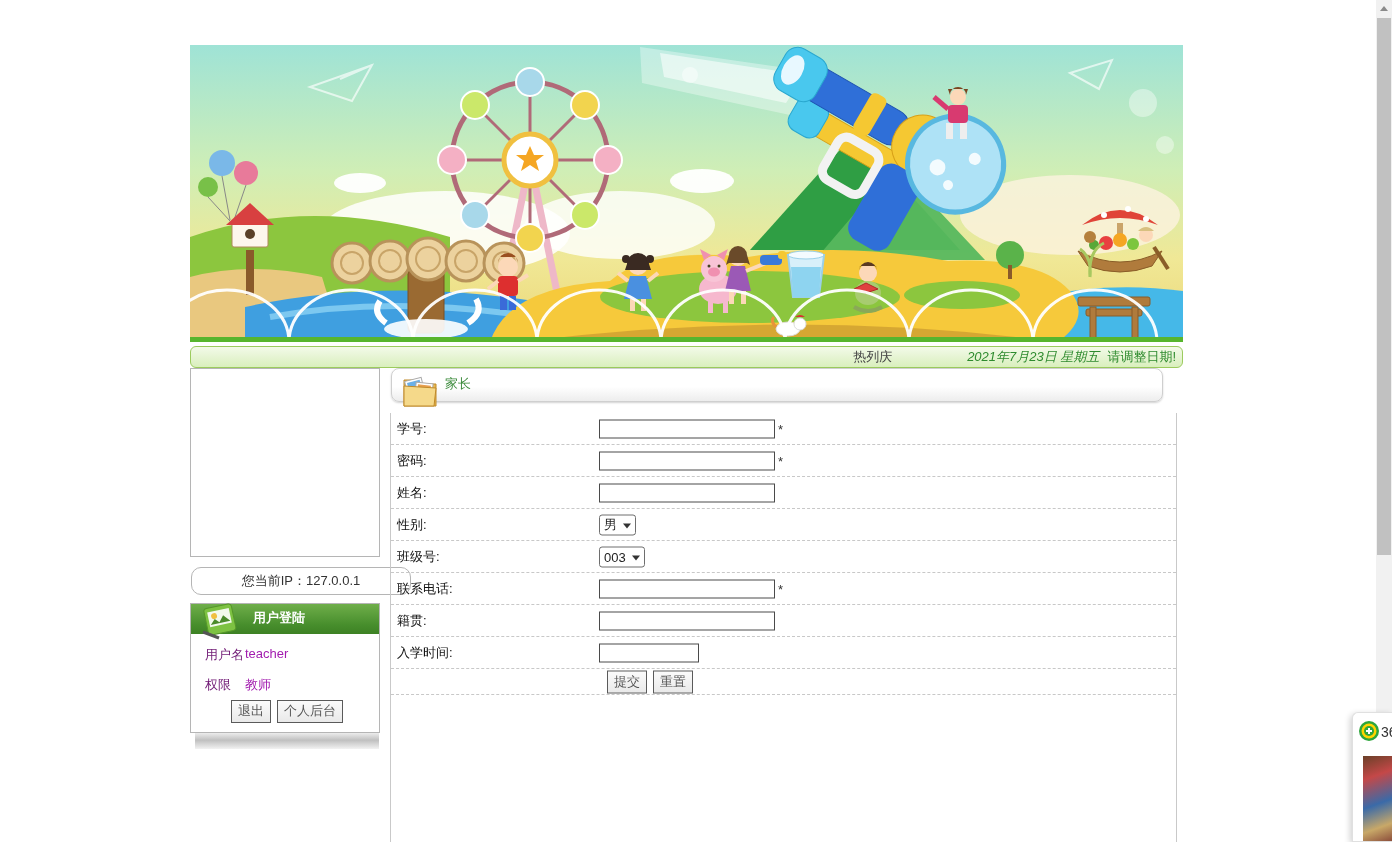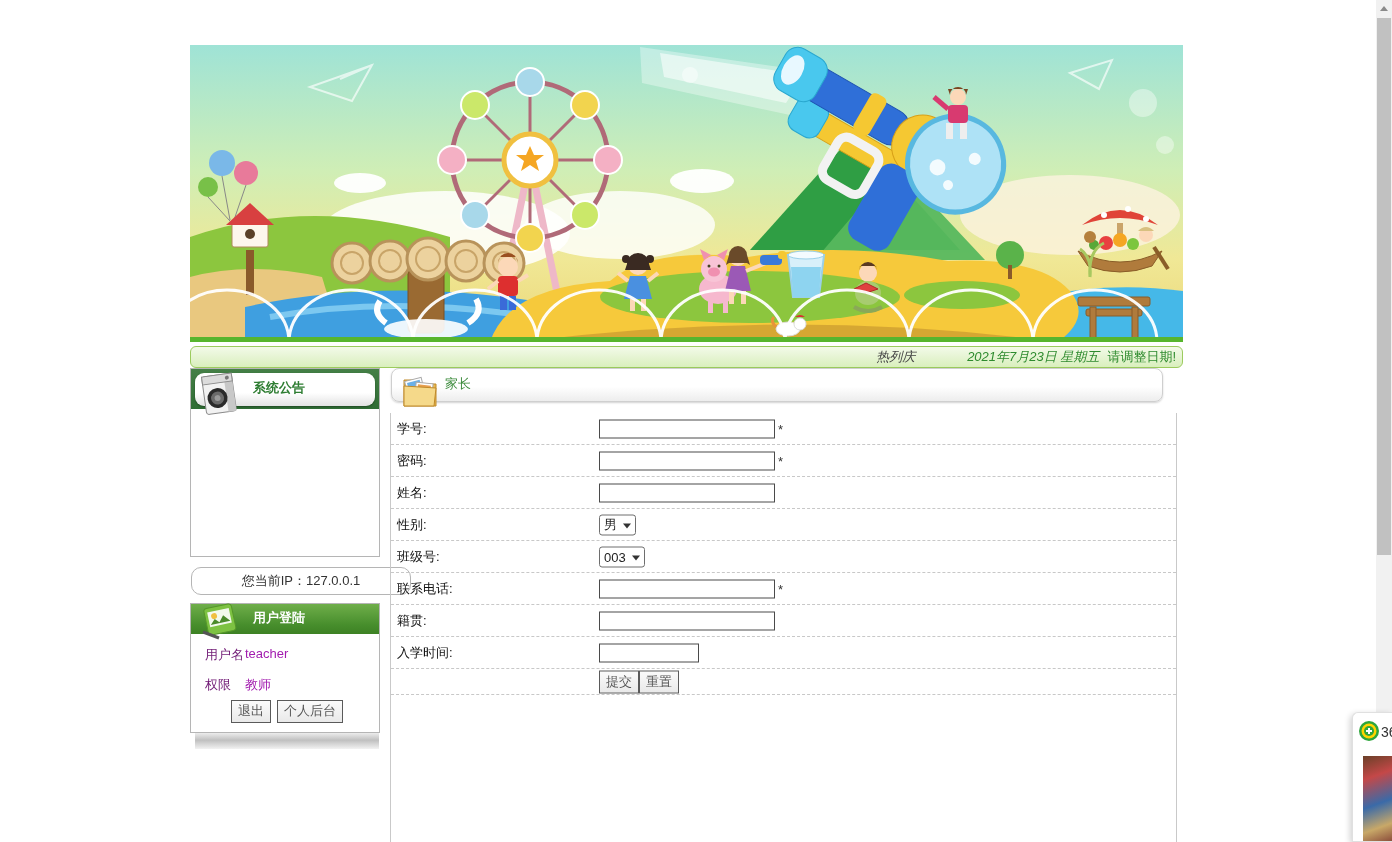--- a/index.html
+++ b/index.html
@@ -16,21 +16,21 @@
   .nav-item:first-child { width:48px; }
 
   
   .banner { position:absolute; left:190px; top:45px; width:993px; height:297px; overflow:hidden; }
 
   
   .ticker { position:absolute; left:190px; top:346px; width:993px; height:22px;
             background:linear-gradient(180deg,#f3fae9,#d9efbd);
             border:1px solid #9ccb5e; border-radius:6px;
             display:flex; align-items:center; justify-content:flex-end; }
-  .ticker .marquee { color:#444; margin-right:52px;font-style:italic; }
+  .ticker .marquee { color:#444; margin-right:75px; }
   .ticker .date    { color:#2e8b2e; margin-right:8px;font-style:italic; }
   .ticker .notice  { color:#2e8b2e; margin-right:6px; }
 
   
   .side-panel { position:absolute; left:190px; width:190px; background:#fff; border:1px solid #b5b5b5; }
   .panel-announce { top:368px; height:189px; }
   .panel-announce .hd { position:relative; height:40px; background:linear-gradient(180deg,#447f46,#2f6d34); }
   .hd-innerbar { position:absolute; left:4px; right:4px; top:4px; height:33px;
                  background:linear-gradient(180deg,#ffffff 60%,#e2e2e2); border-radius:9px;
                  box-shadow:0 1px 2px rgba(0,0,0,.35); }
@@ -319,37 +319,20 @@
     </svg>
   </div>
 
   <div class="ticker">
     <span class="marquee">热列庆</span>
     <span class="date">2021年7月23日 星期五</span>
     <span class="notice">请调整日期!</span>
   </div>
 
   <div class="side-panel panel-announce">
-    <div class="hd">
-      <div class="hd-innerbar"></div>
-      <span class="hd-icon">
-        <svg width="40" height="46" viewBox="0 0 40 46">
-          <g transform="rotate(-8 19 23)">
-            <rect x="5" y="4" width="30" height="38" rx="3" fill="#f2f2f2" stroke="#8a8a8a"></rect>
-            <rect x="27" y="4" width="8" height="38" fill="#c8c8c8"></rect>
-            <rect x="5" y="4" width="30" height="8" fill="#dcdcdc" stroke="#8a8a8a"></rect>
-            <circle cx="30" cy="8" r="2" fill="#777"></circle>
-            <circle cx="18" cy="27" r="10" fill="#2a2a2a"></circle>
-            <circle cx="18" cy="27" r="6.5" fill="#6a6a6a"></circle>
-            <circle cx="18" cy="27" r="3" fill="#9a9a9a"></circle>
-          </g>
-        </svg>
-      </span>
-      <span class="hd-title">系统公告</span>
-    </div>
     <div style="height:147px;"></div>
   </div>
 
   <div class="side-panel panel-ip">
     <span>您当前IP：127.0.0.1</span>
   </div>
 
   <div class="side-panel panel-login">
     <div class="hd">
       <span class="hd-icon" style="top:-2px;">
@@ -450,21 +433,21 @@
             <input class="tinput" type="text" style="">
           </span>
       </div>
       <div class="frow">
         <span class="flabel">入学时间:</span>
         <span class="fctrl">
             <input class="tinput small" type="text" style="">
           </span>
       </div>
       <div class="frow btnrow">
-        <span class="fctrl" style="">
+        <span class="fctrl" style="gap:6px;margin-left:8px;">
           <button class="btn">提交</button>
           <button class="btn">重置</button>
         </span>
       </div>
     </div>
   </section>
 
   <div class="scrollbar">
     <div class="scroll-up">
       <div class="scroll-up-tri"></div>

